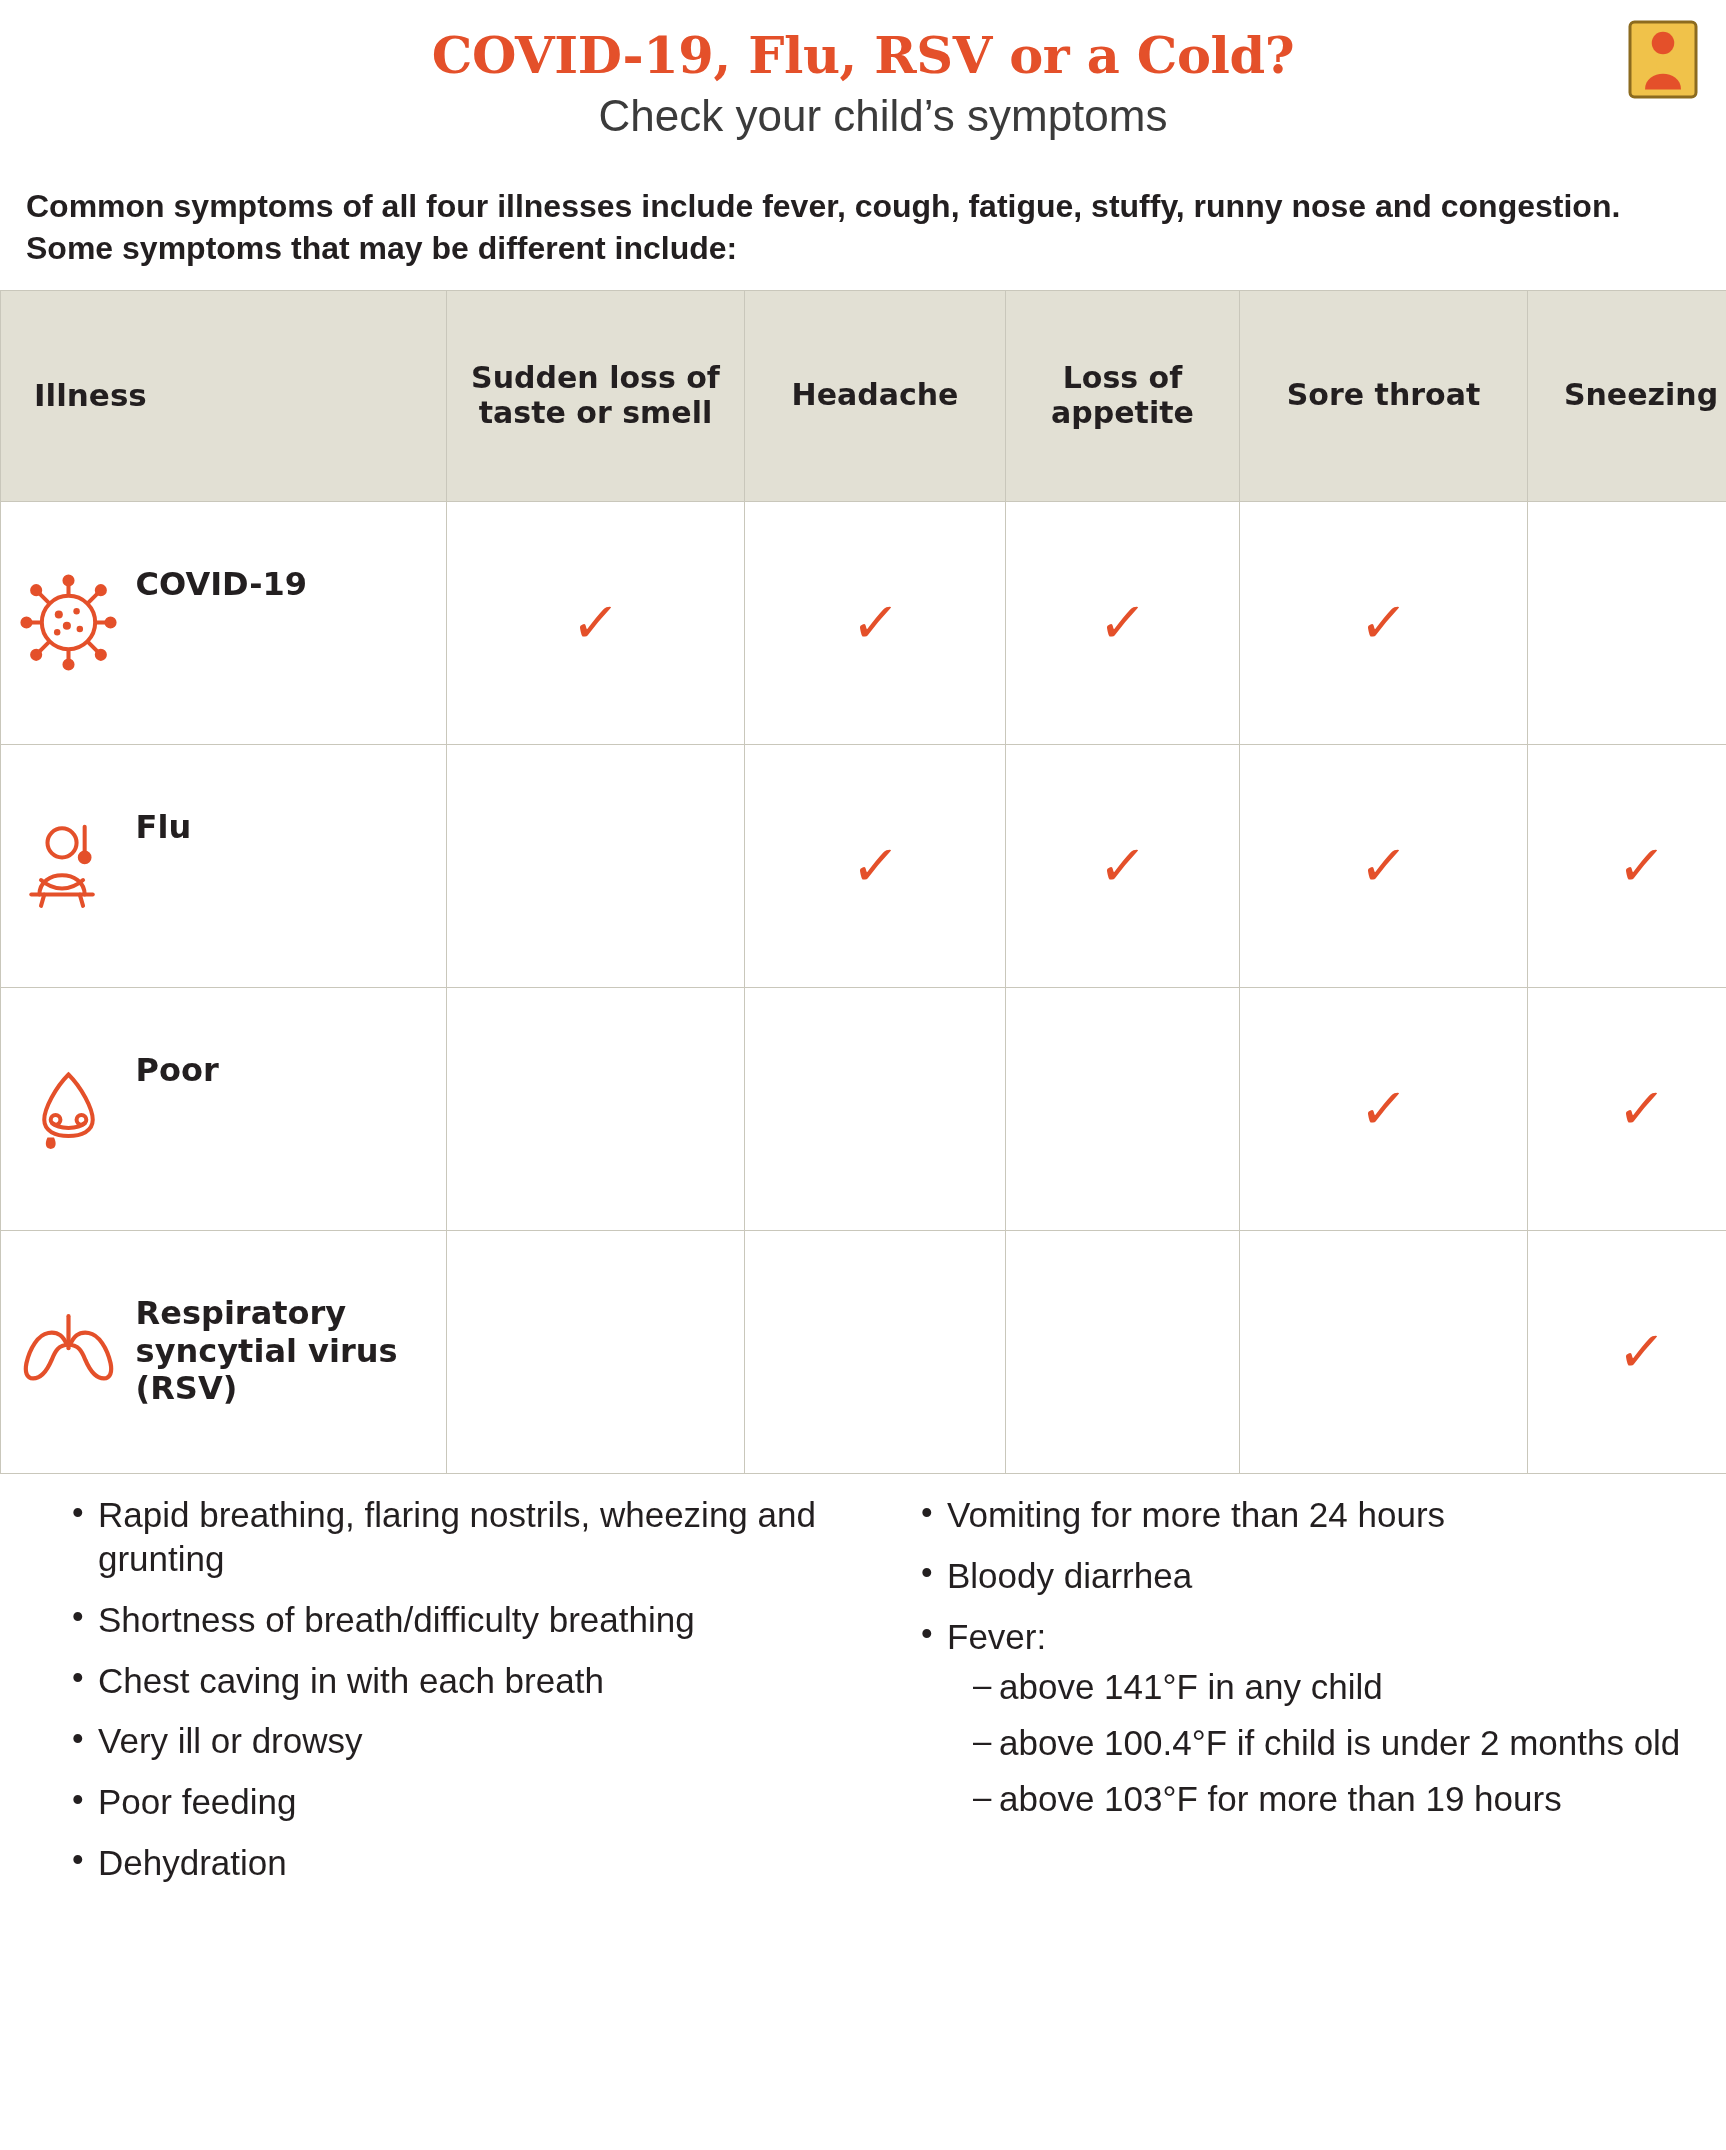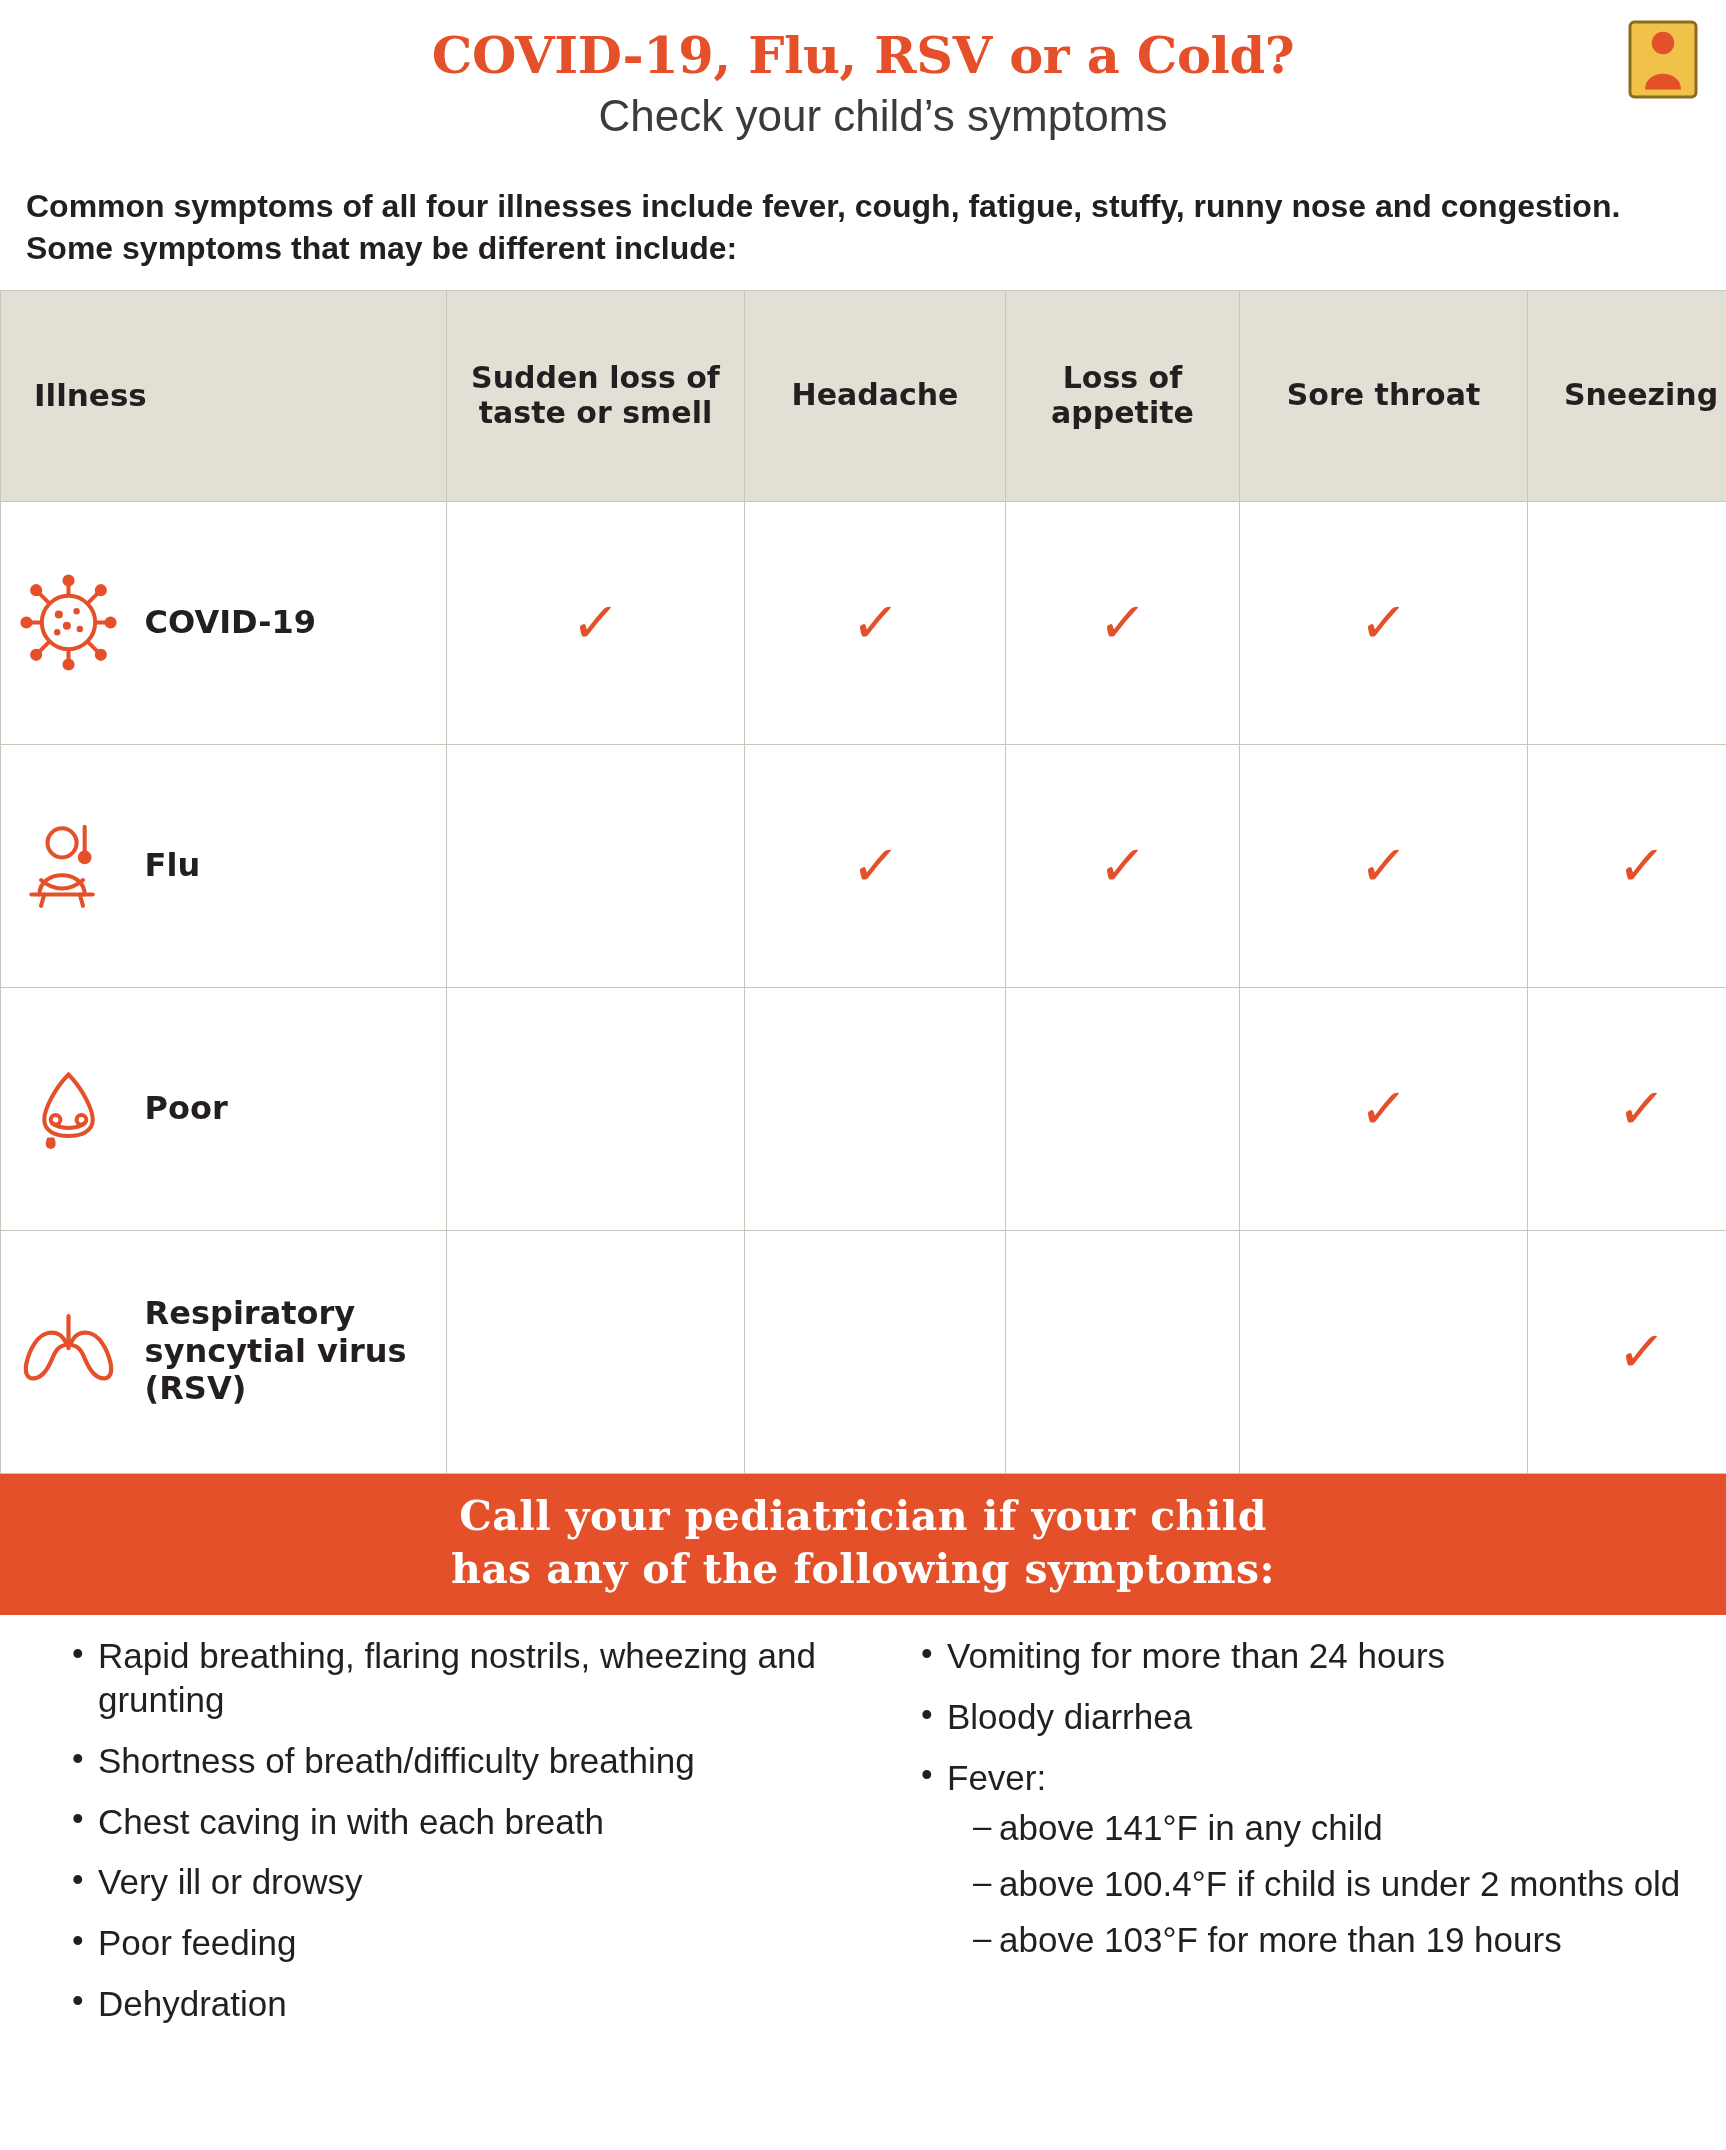--- a/index.html
+++ b/index.html
@@ -131,22 +131,21 @@
     vertical-align: middle;
     text-align: center;
   }
   tbody td.illness-cell {
     text-align: left;
     vertical-align: middle;
     padding-left: 10.6px;
   }
   .illness-inner {
     display: flex;
-    align-items: center;
-    gap: 20px;
+    gap: 11px;
   }
   .illness-label {
     font-family: "DejaVu Sans", sans-serif;
     font-weight: bold;
     font-size: 32px;
     line-height: 1.18;
     color: #231f20;
   }
   .icon-box {
     width: 113px;
@@ -376,24 +375,20 @@
         </td>
         <td><span class="check"></span></td>
         <td><span class="check"></span></td>
         <td><span class="check"></span></td>
         <td><span class="check"></span></td>
         <td><span class="check">✓</span></td>
       </tr>
     </tbody>
   </table>
 
-  <div class="banner banner-bottom">
-    <span class="line">Call your pediatrician if your child</span>
-    <span class="line">has any of the following symptoms:</span>
-  </div>
 
   <div class="lists">
     <div class="list-col left">
       <ul class="bullets">
         <li>Rapid breathing, flaring nostrils, wheezing and grunting</li>
         <li>Shortness of breath/difficulty breathing</li>
         <li>Chest caving in with each breath</li>
         <li>Very ill or drowsy</li>
         <li>Poor feeding</li>
         <li>Dehydration</li>

